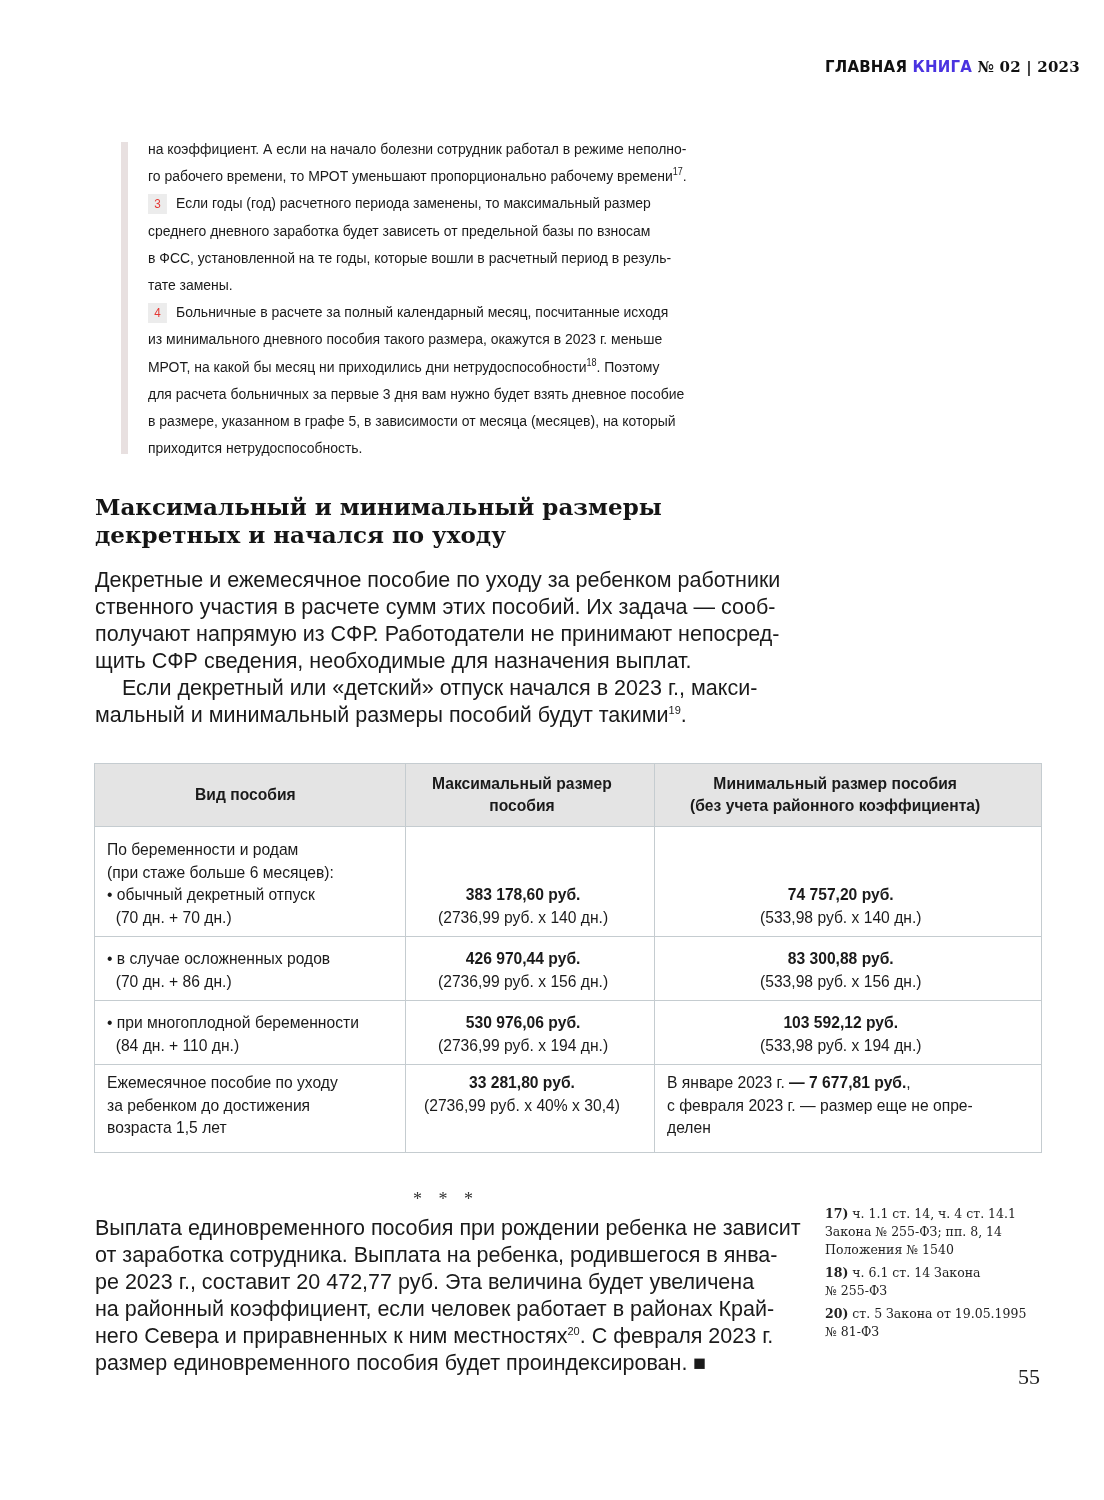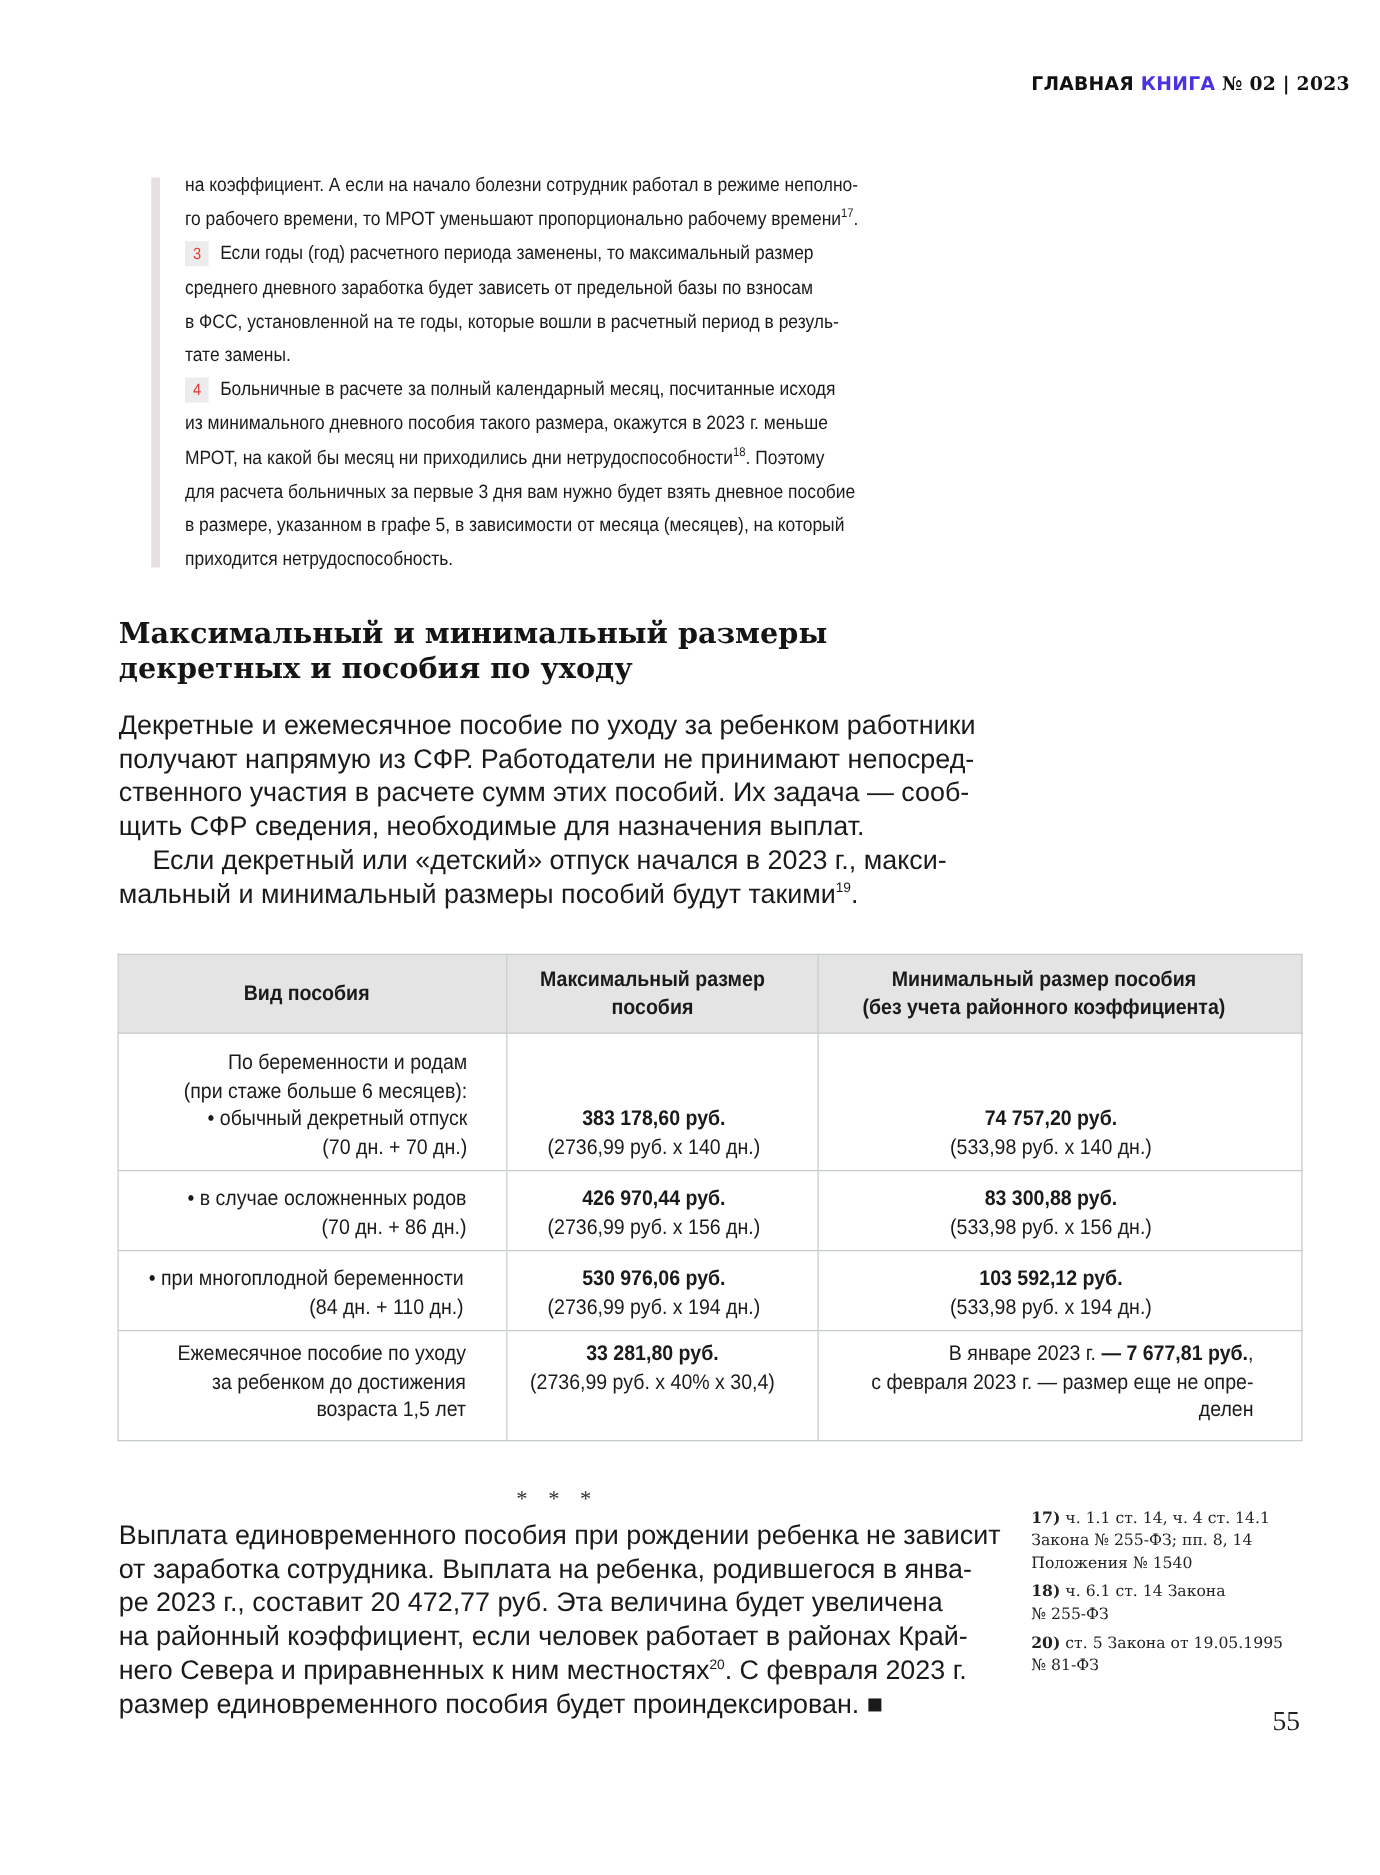--- a/index.html
+++ b/index.html
@@ -27,21 +27,21 @@
   .body-text sup { font-size: 11px; line-height: 0; }
   #intro { left: 95px; top: 567px; }
   .indent { padding-left: 27px; }
 
   
   #benefit-table { left: 94px; top: 763px; width: 948px; border-collapse: collapse; font-family: "Liberation Sans", sans-serif; font-size: 17px; line-height: 22.5px; color: #1a1a1a; }
   #benefit-table th, #benefit-table td { border: 1.5px solid #c5ccd0; vertical-align: bottom; }
   #benefit-table th { background: #e4e4e4; font-weight: bold; text-align: center; vertical-align: middle; height: 62px; padding: 0 10px; }
   #benefit-table td { padding: 7px 12px 7px 12px; }
   #benefit-table td.c { text-align: center; }
-  #benefit-table td.l { text-align: right; }
+  #benefit-table td.l { text-align: left; }
   #benefit-table td.top { vertical-align: top; }
   #benefit-table .cond { transform: scaleX(0.92); transform-origin: left; display: inline-block; }
   #benefit-table b { font-weight: bold; }
 
   
   #stars { left: 413px; top: 1189px; font-family: "Liberation Serif", serif; font-size: 18px; letter-spacing: 6px; color: #333; }
 
   
   #closing { left: 95px; top: 1215px; }
 
@@ -73,27 +73,27 @@
   <div class="line"><span class="num">4</span><span>Больничные в расчете за полный календарный месяц, посчитанные исходя</span></div>
   <div class="line">из минимального дневного пособия такого размера, окажутся в 2023 г. меньше</div>
   <div class="line"><span>МРОТ, на какой бы месяц ни приходились дни нетрудоспособности</span><sup>18</sup><span>. Поэтому</span></div>
   <div class="line">для расчета больничных за первые 3 дня вам нужно будет взять дневное пособие</div>
   <div class="line">в размере, указанном в графе 5, в зависимости от месяца (месяцев), на который</div>
   <div class="line">приходится нетрудоспособность.</div>
 </div>
 
 <h2 id="section-title" class="abs" style="margin:0;">
   <div>Максимальный и минимальный размеры</div>
-  <div>декретных и пособия по уходу</div>
+  <div>декретных и начался по уходу</div>
 </h2>
 
 <div id="intro" class="abs body-text">
   <div class="line">Декретные и ежемесячное пособие по уходу за ребенком работники</div>
+  <div class="line">ственного участия в расчете сумм этих пособий. Их задача — сооб-</div>
   <div class="line">получают напрямую из СФР. Работодатели не принимают непосред-</div>
-  <div class="line">ственного участия в расчете сумм этих пособий. Их задача — сооб-</div>
   <div class="line">щить СФР сведения, необходимые для назначения выплат.</div>
   <div class="line indent">Если декретный или «детский» отпуск начался в 2023 г., макси-</div>
   <div class="line"><span>мальный и минимальный размеры пособий будут такими</span><sup>19</sup><span>.</span></div>
 </div>
 
 <table id="benefit-table" class="abs">
   <thead>
     <tr>
       <th style="width:290px;"><span class="cond"><span>Вид пособия</span></span></th>
       <th style="width:228px;"><span class="cond"><span>Максимальный размер</span><br><span>пособия</span></span></th>

